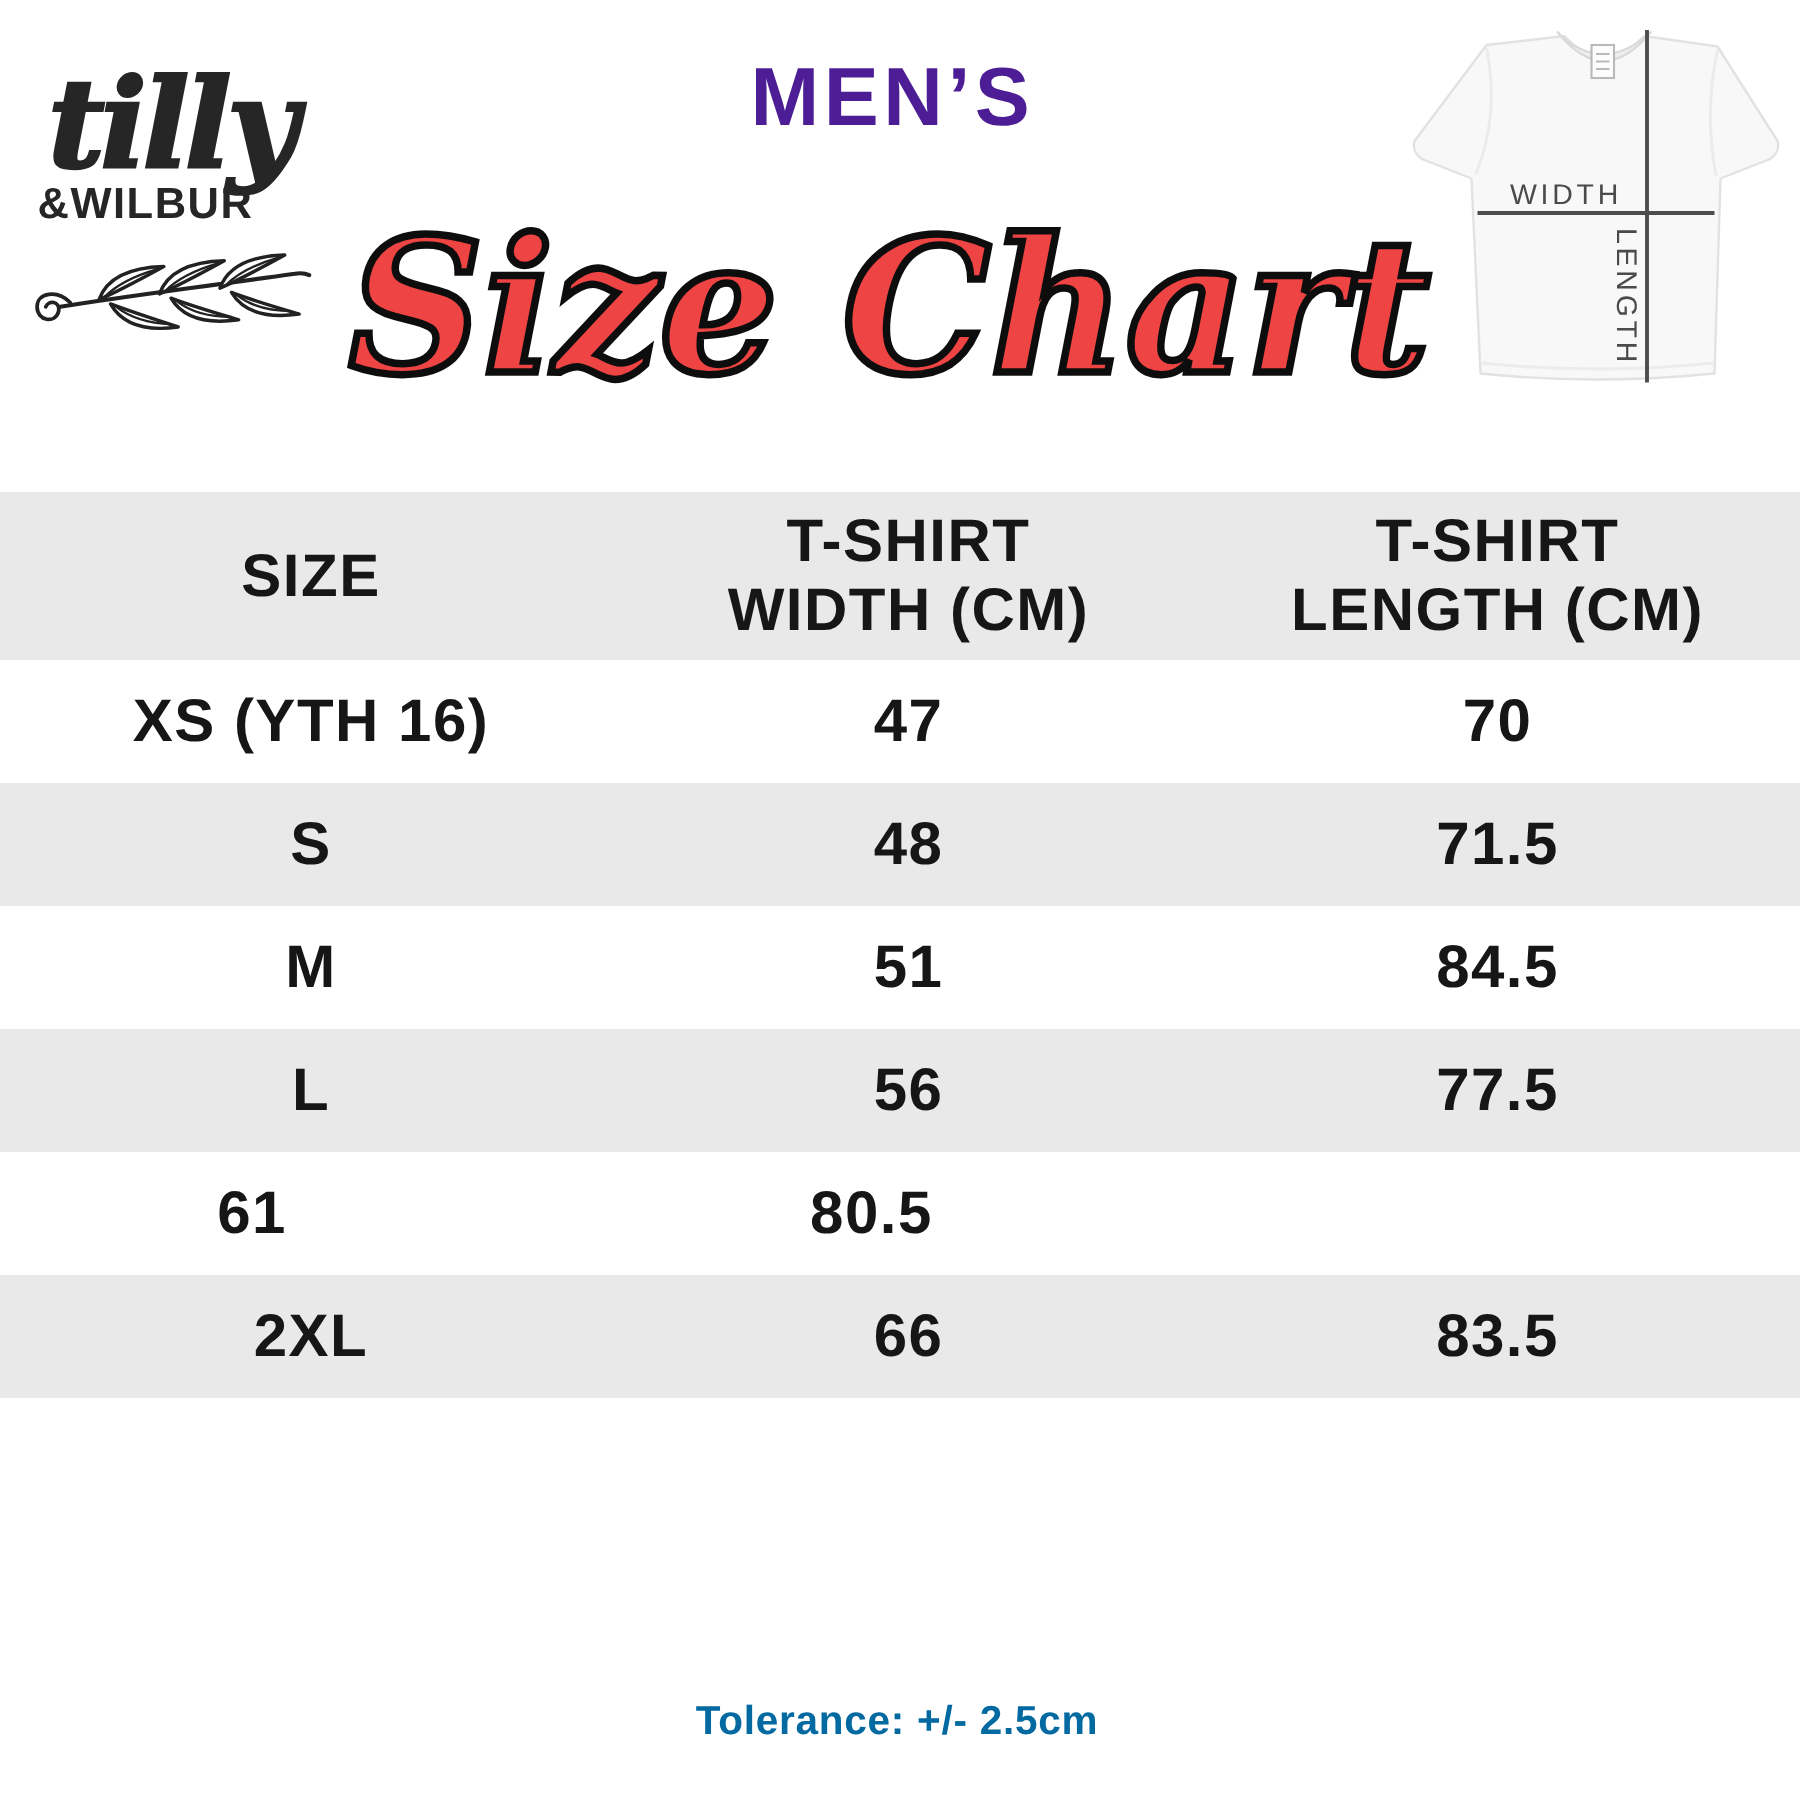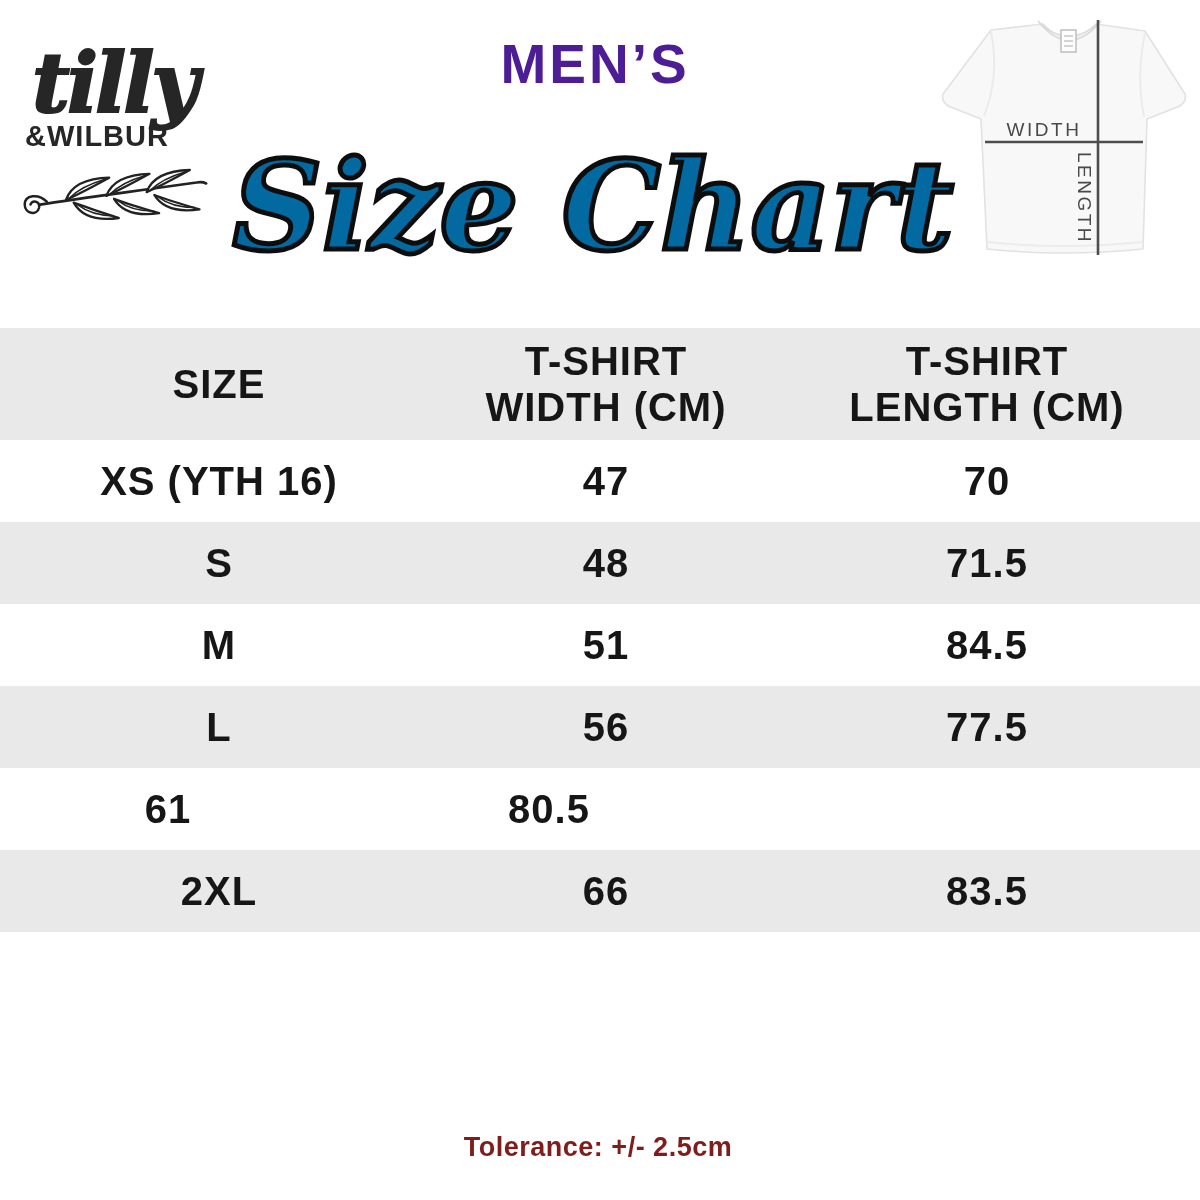--- a/index.html
+++ b/index.html
@@ -29,43 +29,43 @@
   .mens{
     position:absolute; top:32px; left:595px; transform:translateX(-50%);
     font-size:55px; font-weight:bold; letter-spacing:3px; color:#4c1d95;
     white-space:nowrap;
   }
   .big-title{
     position:absolute; top:138px; left:593px; transform:translateX(-50%);
     font-family:"DejaVu Serif","Liberation Serif",serif;
     font-style:italic; font-weight:900;
     font-size:124px; line-height:1.1; letter-spacing:0px;
-    color:#0369a1; -webkit-text-stroke:5px #0d0d0d;
+    color:#ef4444; -webkit-text-stroke:5px #0d0d0d;
     white-space:nowrap;
   }
 
   
   .tshirt{ position:absolute; left:933px; top:6px; width:266px; height:266px; }
 
   
   .stable{ position:absolute; left:0; top:328px; width:1200px; }
-  .trow{ display:flex; align-items:center; height:82px; background:#ffffff; }
+  .trow{ display:flex; align-items:center; height:82px; background:#ffffff;gap:32px; }
   .trow:nth-child(odd){ background:#e9e9e9; }
   .trow.th{ height:112px; }
   .cell{ text-align:center; font-size:40px; font-weight:600; letter-spacing:1px; color:#161616; }
   .c1{ width:36.5%; }
   .c2{ width:28%; }
   .c3{ width:35.5%; }
   .trow.th .cell{ line-height:46px; }
   .hline{ display:block; }
 
   
   .tolerance{
     position:absolute; top:1132px; left:598px; transform:translateX(-50%);
-    font-size:27px; font-weight:600; letter-spacing:0.5px; color:#7f1d1d;
+    font-size:27px; font-weight:600; letter-spacing:0.5px; color:#0369a1;
     white-space:nowrap;
   }
 </style>
 </head>
 <body>
 
 <div class="page">
 
   <div class="logo">
     <div class="logo-script">tilly</div>

